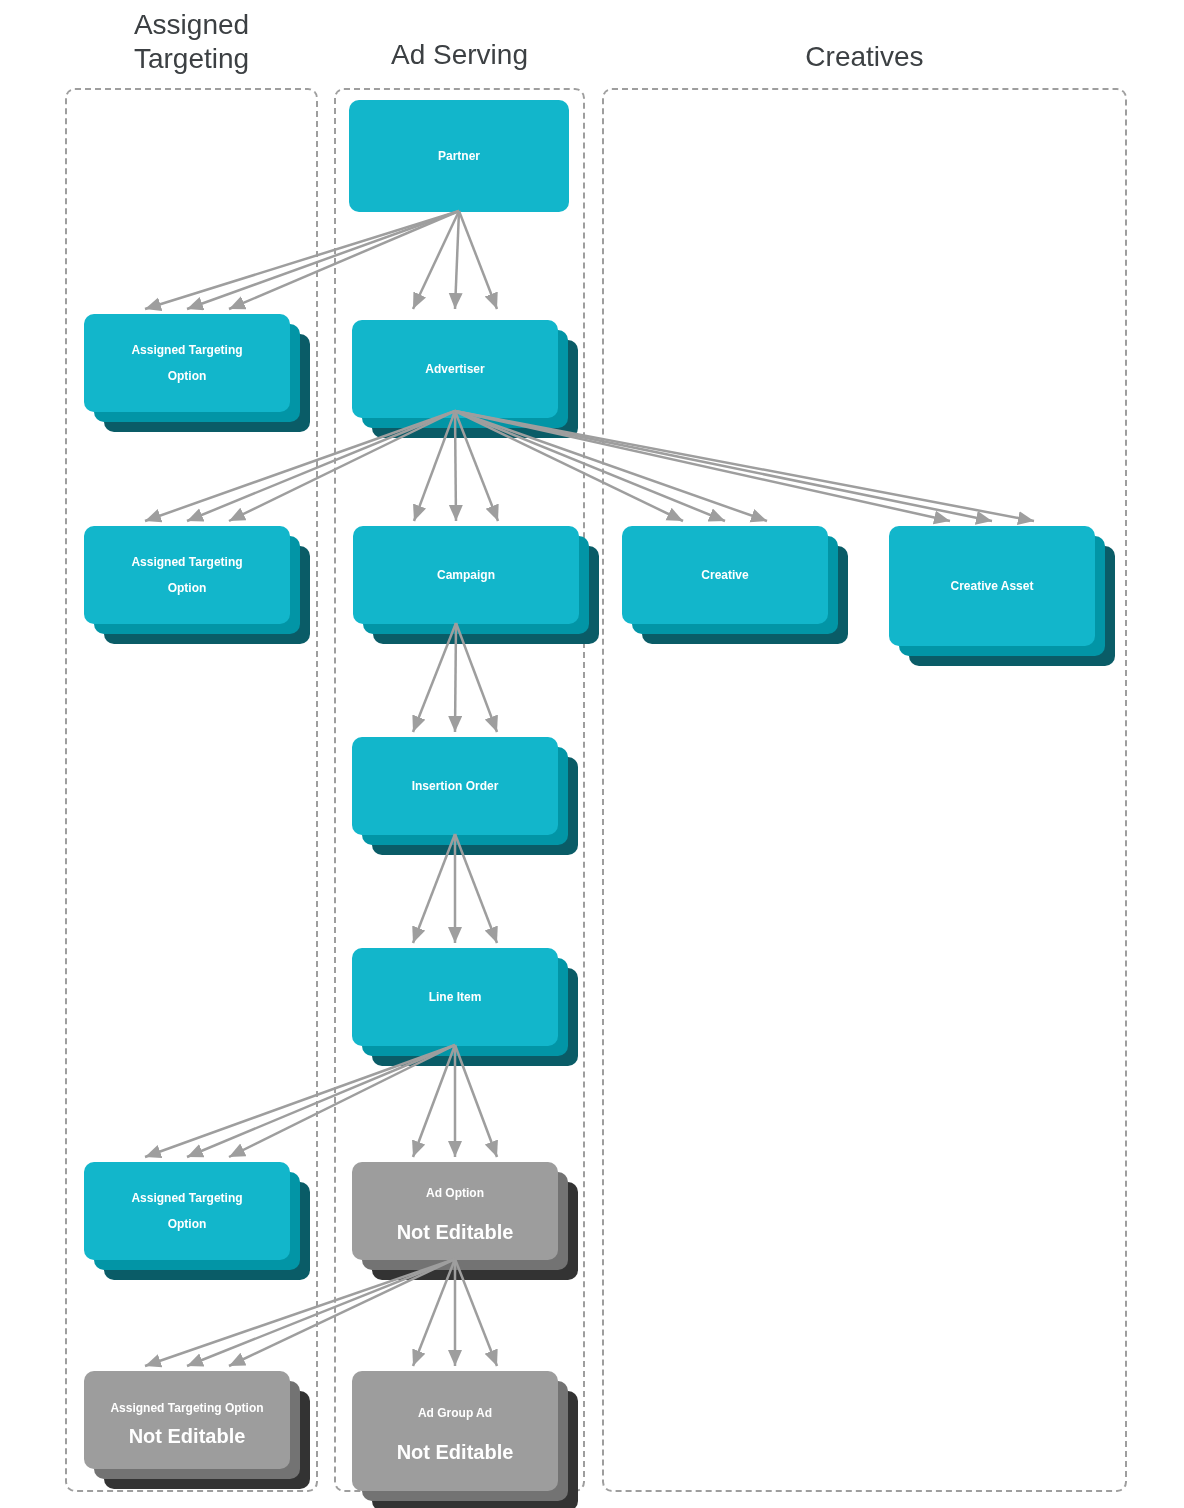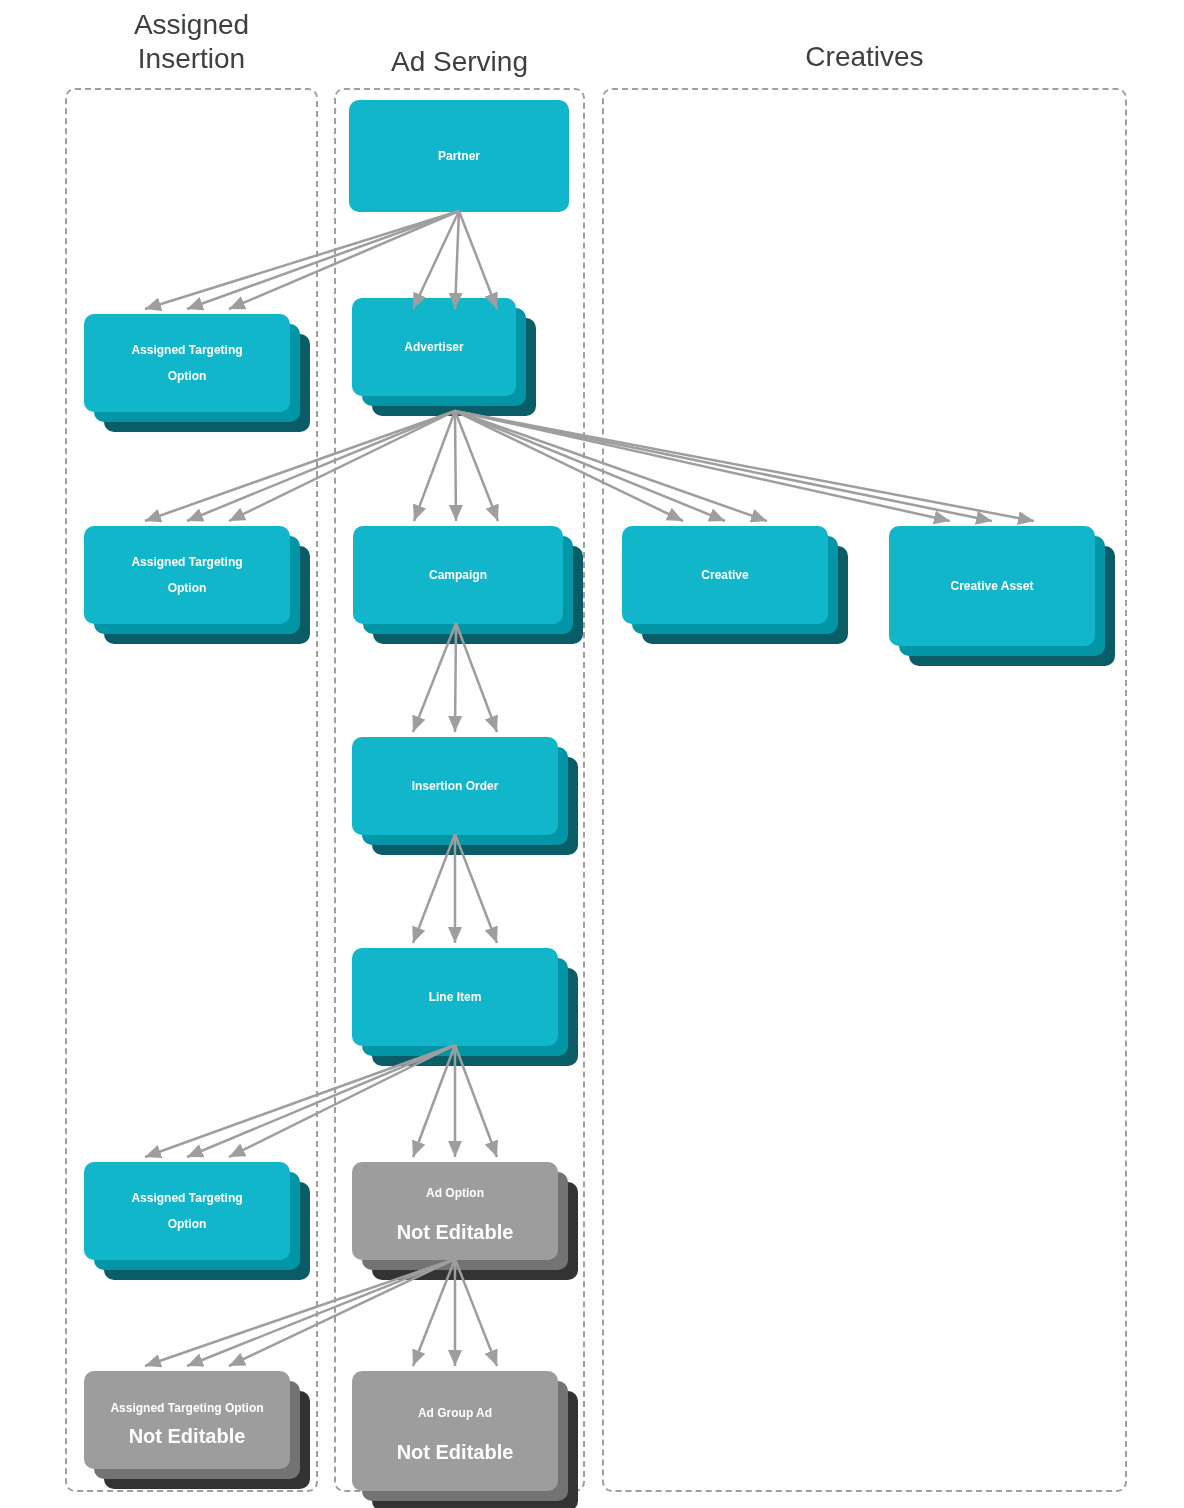--- a/index.html
+++ b/index.html
@@ -17,21 +17,21 @@
   .col-2{left:334px;width:251px;}
   .col-3{left:602px;width:525px;}
   
   .col-header{
     position:absolute;display:flex;justify-content:center;text-align:center;
     color:#3c4043;font-size:28px;line-height:34px;font-weight:400;
   }
   .col-header span{display:inline-block;}
   .hdr-1{left:65px;width:253px;top:8px;}
   .hdr-1 span{max-width:215px;}
-  .hdr-2{left:334px;width:251px;top:38px;margin-top:7px;}
+  .hdr-2{left:334px;width:251px;top:38px;}
   .hdr-3{left:602px;width:525px;top:40px;}
   
   .node{position:absolute;}
   .node .layer{position:absolute;inset:0;border-radius:10px;}
   .node .l3{transform:translate(20px,20px);z-index:0;}
   .node .l2{transform:translate(10px,10px);z-index:1;}
   .node .face{
     position:absolute;inset:0;z-index:2;border-radius:10px;
     display:flex;flex-direction:column;align-items:center;justify-content:center;
     text-align:center;color:#ffffff;
@@ -44,42 +44,42 @@
   .gray .l3{background:#333333;}
   .label{font-size:12px;line-height:26px;font-weight:700;}
   .label.narrow{max-width:140px;}
   .label.mid{max-width:182px;}
   .sublabel{font-size:20px;line-height:20px;font-weight:700;}
   .sub-gap{margin-top:16px;}
   .sub-tight{margin-top:5px;}
   
   .n-partner       {left:349px;top:100px;width:220px;height:112px;}
   .n-ato1          {left:84px; top:314px;width:206px;height:98px;}
-  .n-advertiser    {left:352px;top:298px;width:164px;height:98px;}
+  .n-advertiser    {left:352px;top:320px;width:206px;height:98px;}
   .n-ato2          {left:84px; top:526px;width:206px;height:98px;}
-  .n-campaign      {left:353px;top:526px;width:210px;height:98px;}
+  .n-campaign      {left:353px;top:526px;width:226px;height:98px;}
   .n-creative      {left:622px;top:526px;width:206px;height:98px;border-radius:6px;}
   .n-creative-asset{left:889px;top:526px;width:206px;height:120px;}
   .n-insertion-order{left:352px;top:737px;width:206px;height:98px;}
   .n-line-item     {left:352px;top:948px;width:206px;height:98px;}
   .n-ato3          {left:84px; top:1162px;width:206px;height:98px;}
   .n-ad-group      {left:352px;top:1162px;width:206px;height:98px;}
   .n-ato-ne        {left:84px; top:1371px;width:206px;height:98px;}
   .n-ad-group-ad   {left:352px;top:1371px;width:206px;height:120px;}
   
   #edge-svg{position:absolute;left:0;top:0;z-index:5;pointer-events:none;}
   .edge{stroke:#9e9e9e;stroke-width:2.5;fill:none;}
 </style>
 </head>
 <body>
 
 <div class="canvas" id="canvas">
 
   <div class="col-header hdr-1">
-      <span>Assigned Insertion</span>
+      <span>Assigned Targeting</span>
     </div>
   <div class="col-header hdr-2">
       <span>Ad Serving</span>
     </div>
   <div class="col-header hdr-3">
       <span>Creatives</span>
     </div>
 
   <div class="column col-1"></div>
   <div class="column col-2"></div>

